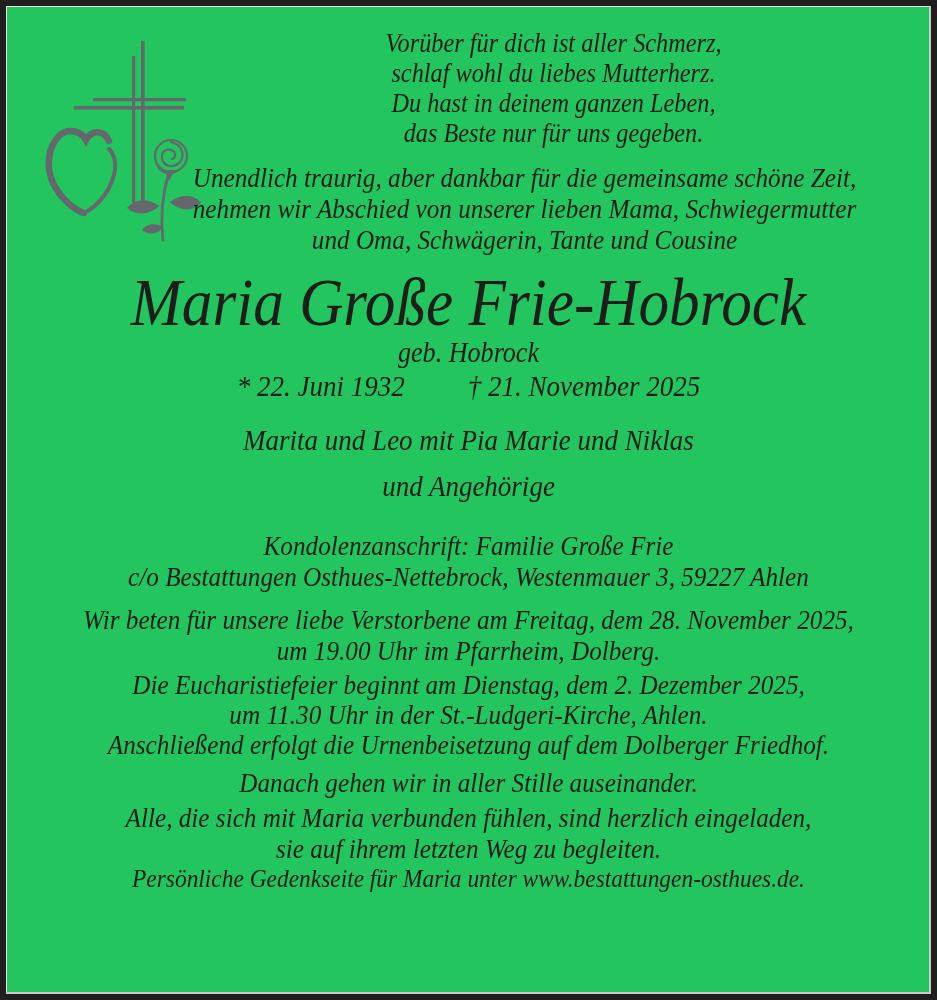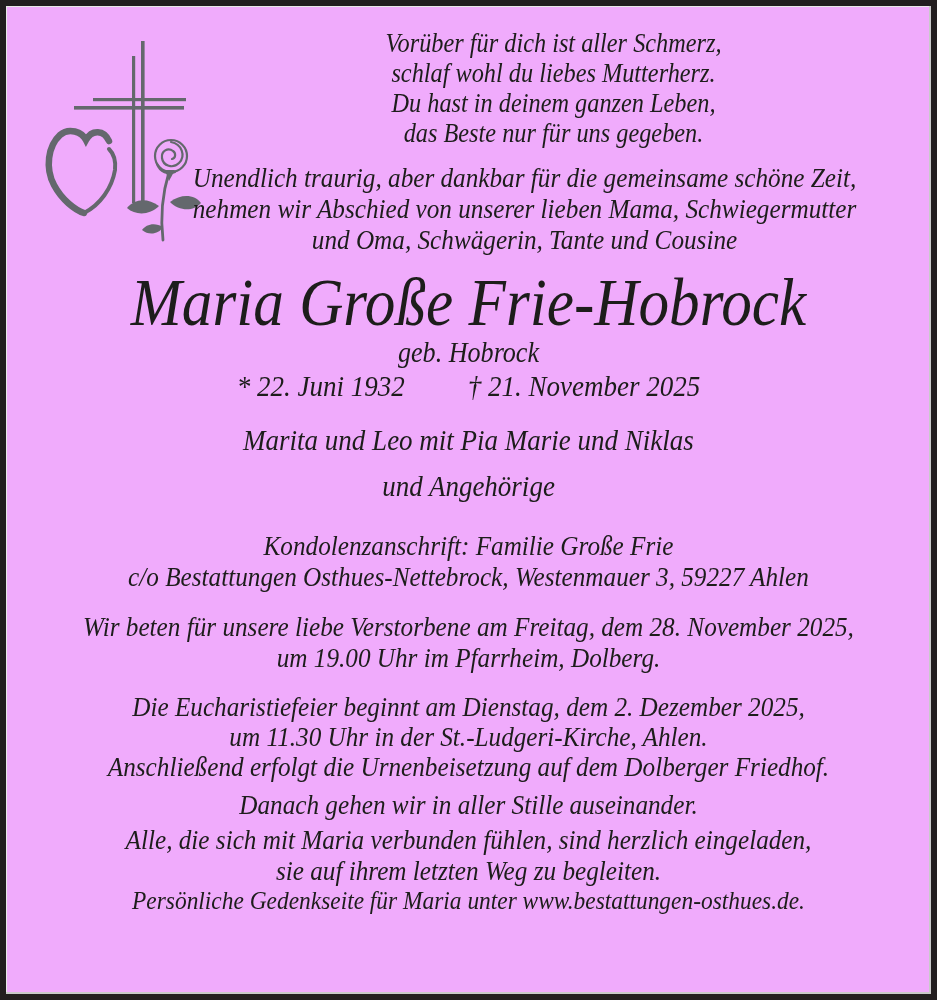--- a/index.html
+++ b/index.html
@@ -1,18 +1,18 @@
 <!DOCTYPE html>
 <html><head>
 <meta charset="utf-8">
 <style>
   html,body { margin:0; padding:0; background:#ffffff; }
   .page {
     width:937px; height:1000px; box-sizing:border-box;
-    background:#f0abfc;
+    background:#22c55e;
     border:6px solid #221e1f;
     box-shadow: inset -2px -2px 0 #c9c9c9, inset 1px 1px 0 #e8e8e8;
     position:relative; overflow:hidden;
     font-family:"Liberation Serif","DejaVu Serif",serif;
     font-style:italic;
     color:#1d1d1b;
   }
   .line { text-align:center; transform:scaleX(0.9); white-space:nowrap; }
   .poem   { margin-top:22px; padding-left:170px; }
   .poem .line  { font-size:27px; line-height:30px; }
@@ -21,23 +21,23 @@
   .name   { margin-top:16px; font-size:68px; line-height:62px; font-weight:normal; margin-bottom:0; }
   .maiden { margin-top:4px; font-size:29px; line-height:30px; }
   .dates  { margin-top:3px; font-size:30px; line-height:32px; }
   .dates .death-part { display:inline-block; margin-left:70px; }
   .memorial-verse { margin-top:28px; }
   .memorial-verse .line { font-size:30px; line-height:35px; }
   .mourners-main  { margin-top:22px; font-size:30px; line-height:32px; }
   .mourners-rel   { margin-top:14px; font-size:30px; line-height:32px; }
   .condolence { margin-top:28px; }
   .condolence .line { font-size:28px; line-height:31px; }
-  .prayer { margin-top:19px; }
+  .prayer { margin-top:12px; }
   .prayer .line { font-size:28px; line-height:31px; }
-  .eucharist { margin-top:19px; }
+  .eucharist { margin-top:4px; }
   .eucharist .line { font-size:28px; line-height:30px; }
   .stille { margin-top:7px; font-size:28px; line-height:31px; }
   .invitation { margin-top:4px; }
   .invitation .line { font-size:28px; line-height:31px; }
   .memorial-page { margin-top:0; font-size:26px; line-height:30px; }
   .emblem {
     position:absolute; left:36px; top:24px; width:190px; height:235px;
   }
 </style>
 </head>

